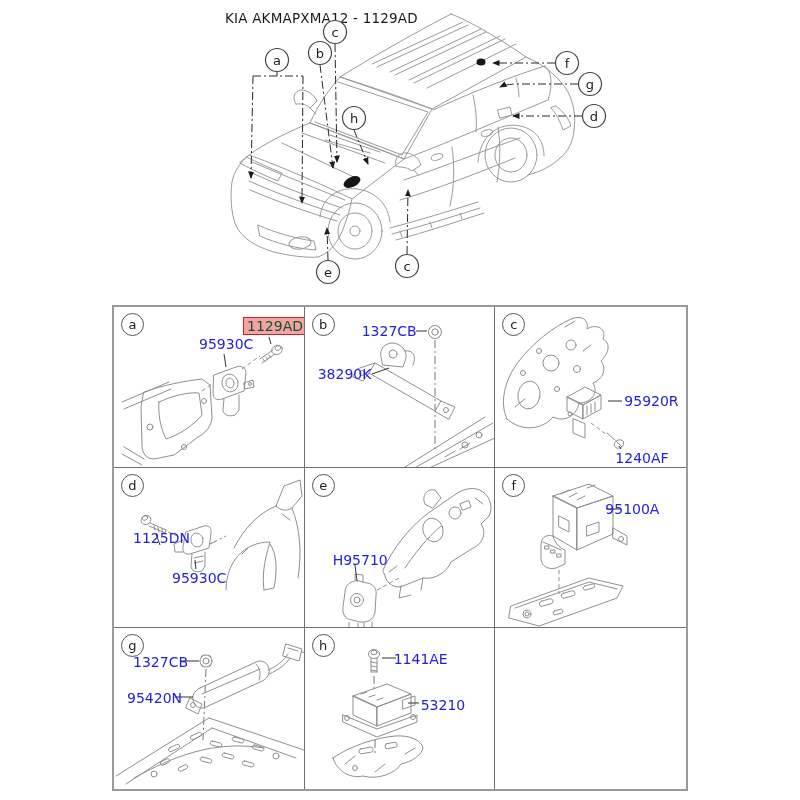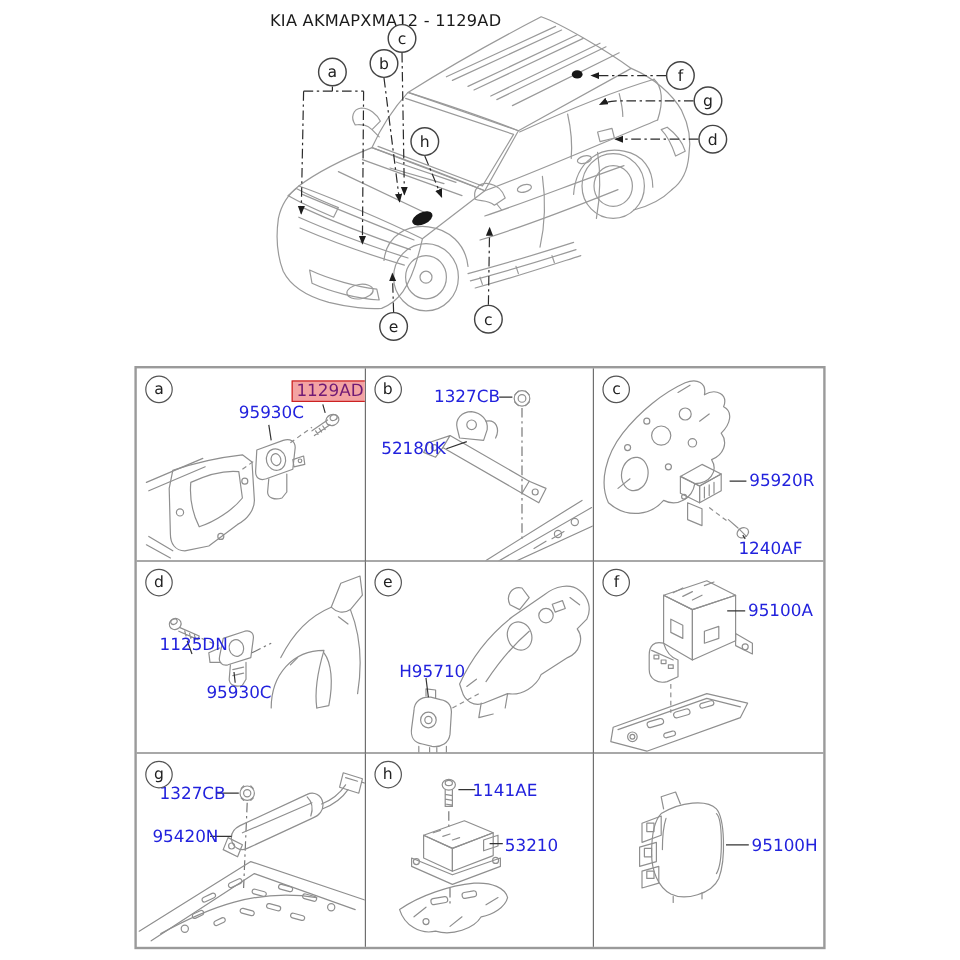--- a/index.html
+++ b/index.html
@@ -11,21 +11,21 @@
         border:2px solid #9a9a9a;box-sizing:border-box;background:#fff;
         display:grid;grid-template-columns:repeat(3,1fr);grid-template-rows:repeat(3,1fr);}
   .cell{position:relative;border-right:1px solid #6f6f6f;border-bottom:1px solid #6f6f6f;overflow:hidden;}
   .cell:nth-child(3n){border-right:none;}
   .cell:nth-child(n+7){border-bottom:none;}
   .cell svg{position:absolute;left:0;top:0;}
   .badge{position:absolute;left:7px;top:6px;width:21px;height:21px;border:1.4px solid #555;
          border-radius:50%;display:flex;align-items:center;justify-content:center;
          font-size:13px;color:#222;background:#fff;z-index:3;}
   .lbl{position:absolute;font-size:14px;color:#2222dd;white-space:nowrap;line-height:1.15;z-index:2;cursor:pointer;}
-  .lbl.hl{color:#701a75;background:#f3a3a3;border:1.5px solid #cc2222;padding:0 3px;}
+  .lbl.hl{color:#14532d;background:#f3a3a3;border:1.5px solid #cc2222;padding:0 3px;}
   .art path,.art line,.art ellipse,.art circle,.art rect,.art polyline{vector-effect:non-scaling-stroke;}
 </style>
 </head>
 <body>
 
 <div id="canvas">
 
   <div class="title">KIA AKMAPXMA12 - 1129AD</div>
 
   <svg id="carArea" width="800" height="302" viewBox="0 0 800 302">
@@ -196,21 +196,21 @@
           <circle cx="160" cy="138" r="3"></circle>
             <circle cx="174" cy="128" r="3"></circle>
           <path d="M140,150 L150,144 M155,142 L165,136"></path>
         </g>
         <path d="M111,24 L122,24 M67,67 L84,61" stroke="#333" stroke-width="1" fill="none"></path>
       </svg>
       <div class="badge">
           <span>b</span>
         </div>
       <div class="lbl" style="left:57px;top:16px">1327CB</div>
-      <div class="lbl" style="left:13px;top:59px">52180K</div>
+      <div class="lbl" style="left:13px;top:59px">38290K</div>
     </div>
 
     <div class="cell">
       <svg class="art" width="192" height="162" viewBox="0 0 192 162">
         <g stroke="#8f8f8f" stroke-width="1" fill="none" stroke-linejoin="round" stroke-linecap="round">
           <path d="M12,112 C4,95 10,72 24,54 C38,36 58,20 76,12 C86,8 94,12 92,22 C102,16 112,22 108,32 C116,36 114,46 106,54 C112,62 108,72 98,76 C104,86 96,96 84,96 C82,108 70,116 58,110 C48,122 28,126 12,112 Z"></path>
           <ellipse cx="34" cy="88" rx="11" ry="14" transform="rotate(10 34 88)"></ellipse>
           <circle cx="56" cy="56" r="8"></circle>
             <circle cx="76" cy="38" r="5"></circle>
           <circle cx="28" cy="66" r="2.5"></circle>
@@ -316,21 +316,21 @@
           <rect x="58" y="142" width="10" height="4" rx="2" transform="rotate(-16 63 144)"></rect>
           <circle cx="32" cy="146" r="4"></circle>
             <circle cx="32" cy="146" r="2"></circle>
         </g>
         <path d="M64,102 L64,126" stroke="#8f8f8f" stroke-width="1" fill="none" stroke-dasharray="4 3"></path>
         <path d="M126,41 L111,41" stroke="#333" stroke-width="1" fill="none"></path>
       </svg>
       <div class="badge">
           <span>f</span>
         </div>
-      <div class="lbl" style="left:128px;top:33px">95100A</div>
+      <div class="lbl" style="left:110px;top:33px">95100A</div>
     </div>
 
     <div class="cell">
       <svg class="art" width="192" height="162" viewBox="0 0 192 162">
         <path d="M92,41 L89,112" stroke="#777" stroke-width="1" fill="none" stroke-dasharray="8 3 2 3"></path>
         <g stroke="#8f8f8f" stroke-width="1" fill="none" stroke-linejoin="round" stroke-linecap="round">
           <circle cx="92" cy="33" r="6"></circle>
             <circle cx="92" cy="33" r="3"></circle>
           <path d="M87,29 L89,27 M95,27 L97,29 M97,37 L95,39 M87,37 L89,39"></path>
           <path d="M86,60 L142,34 C148,31 154,35 155,41 C156,47 152,52 146,54 L92,79 C86,82 80,78 79,72 C78,66 82,62 86,60 Z"></path>
@@ -387,34 +387,15 @@
         </g>
         <path d="M91,30 L77,30 M114,75 L103,75" stroke="#333" stroke-width="1" fill="none"></path>
       </svg>
       <div class="badge">
           <span>h</span>
         </div>
       <div class="lbl" style="left:89px;top:23px">1141AE</div>
       <div class="lbl" style="left:116px;top:69px">53210</div>
     </div>
 
-    <div class="cell">
-      <svg class="art" width="192" height="162" viewBox="0 0 192 162">
-        <g stroke="#8f8f8f" stroke-width="1" fill="none" stroke-linejoin="round" stroke-linecap="round">
-          <path d="M56,50 C72,40 94,38 102,46 C109,54 110,88 104,104 C98,117 76,123 64,117 C53,111 48,97 48,83 C48,70 50,56 56,50 Z"></path>
-          <path d="M102,50 C107,54 108,90 102,100"></path>
-          <path d="M40,58 L56,52 L56,68 L40,74 Z"></path>
-            <rect x="44" y="58" width="6" height="7"></rect>
-          <path d="M38,78 L52,74 L52,90 L38,94 Z"></path>
-            <rect x="42" y="79" width="6" height="7"></rect>
-          <path d="M40,98 L54,94 L54,108 L40,112 Z"></path>
-            <rect x="44" y="98" width="6" height="6"></rect>
-          <path d="M58,46 L56,36 L68,32 L72,42"></path>
-          <path d="M60,54 C58,60 57,70 57,80"></path>
-          <path d="M66,119 L66,124 M90,116 L90,121"></path>
-        </g>
-        <path d="M129,76 L110,76" stroke="#333" stroke-width="1" fill="none"></path>
-      </svg>
-      <div class="lbl" style="left:131px;top:69px">95100H</div>
-    </div>
 
   </div>
 </div>
 
 </body></html>

